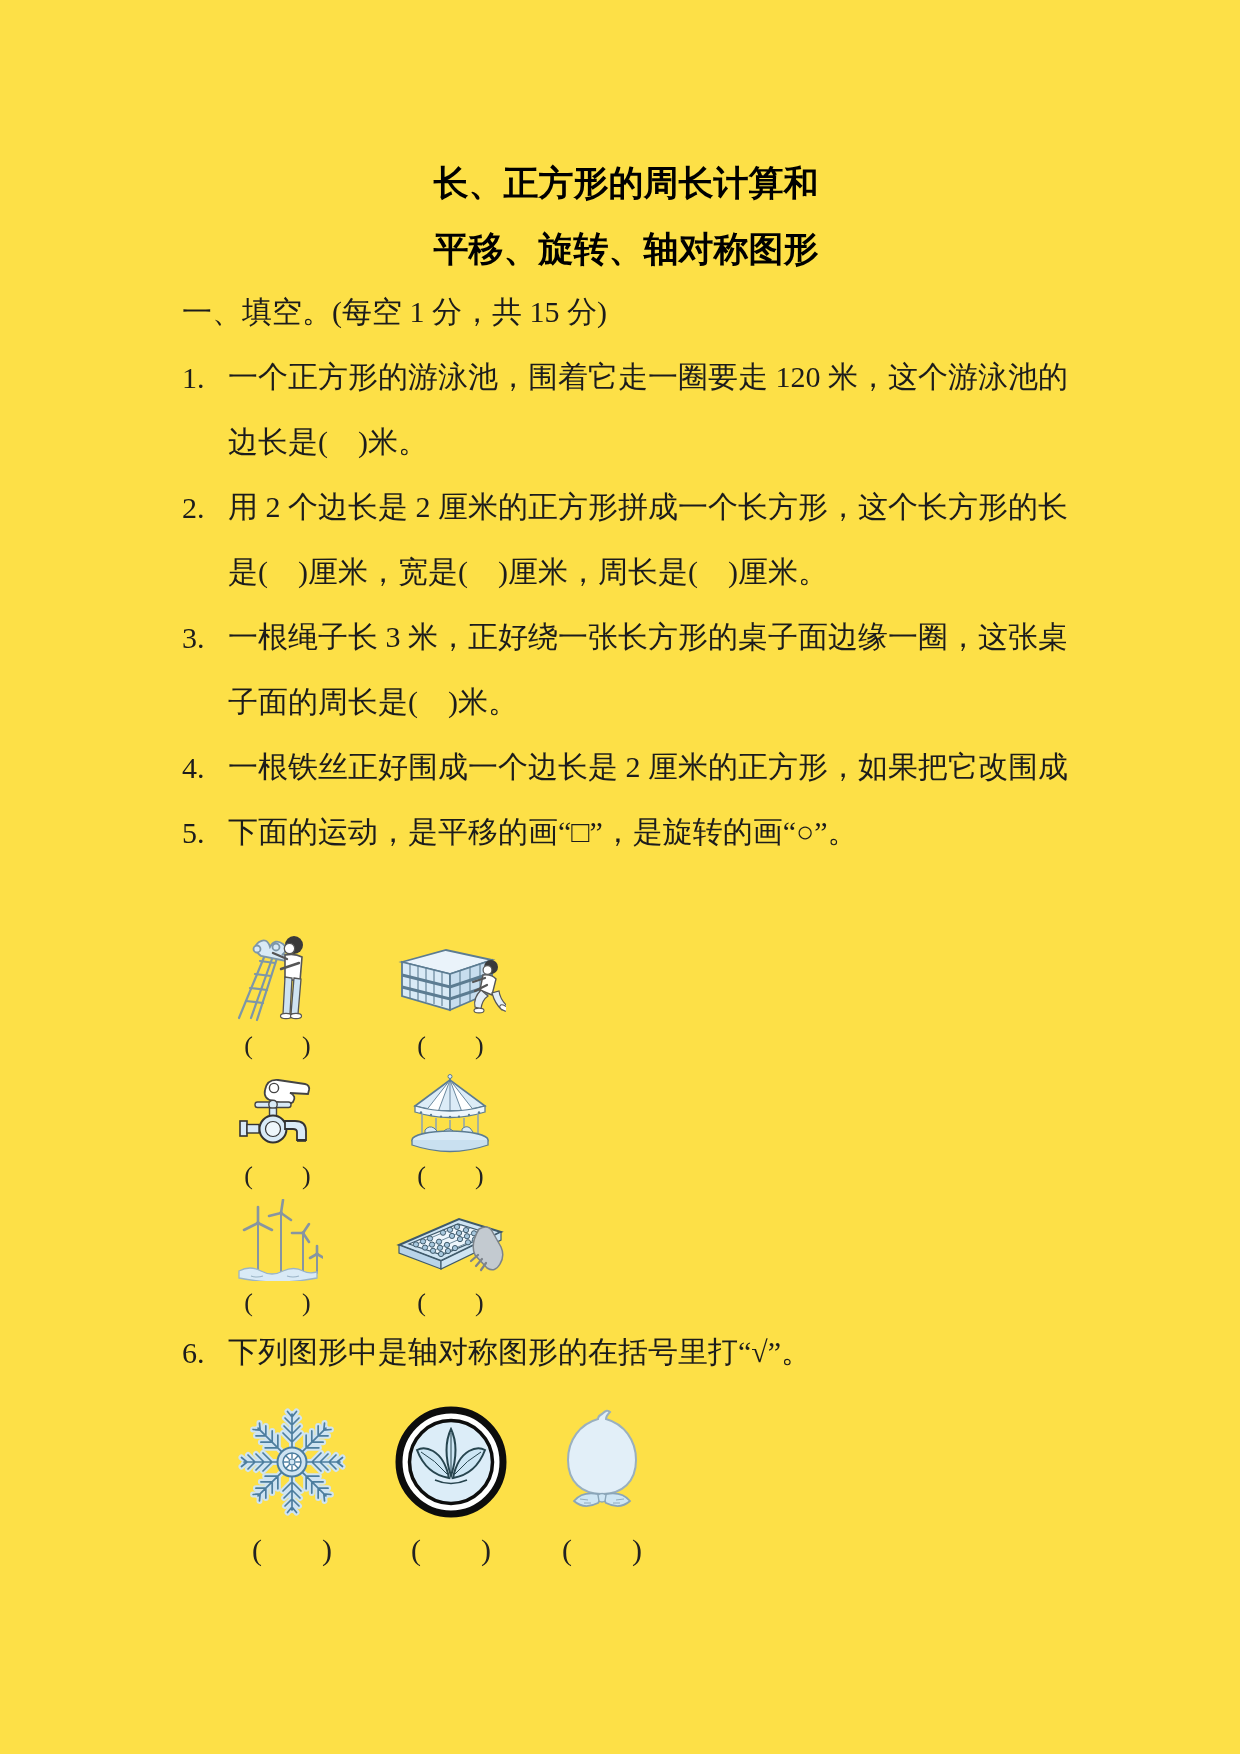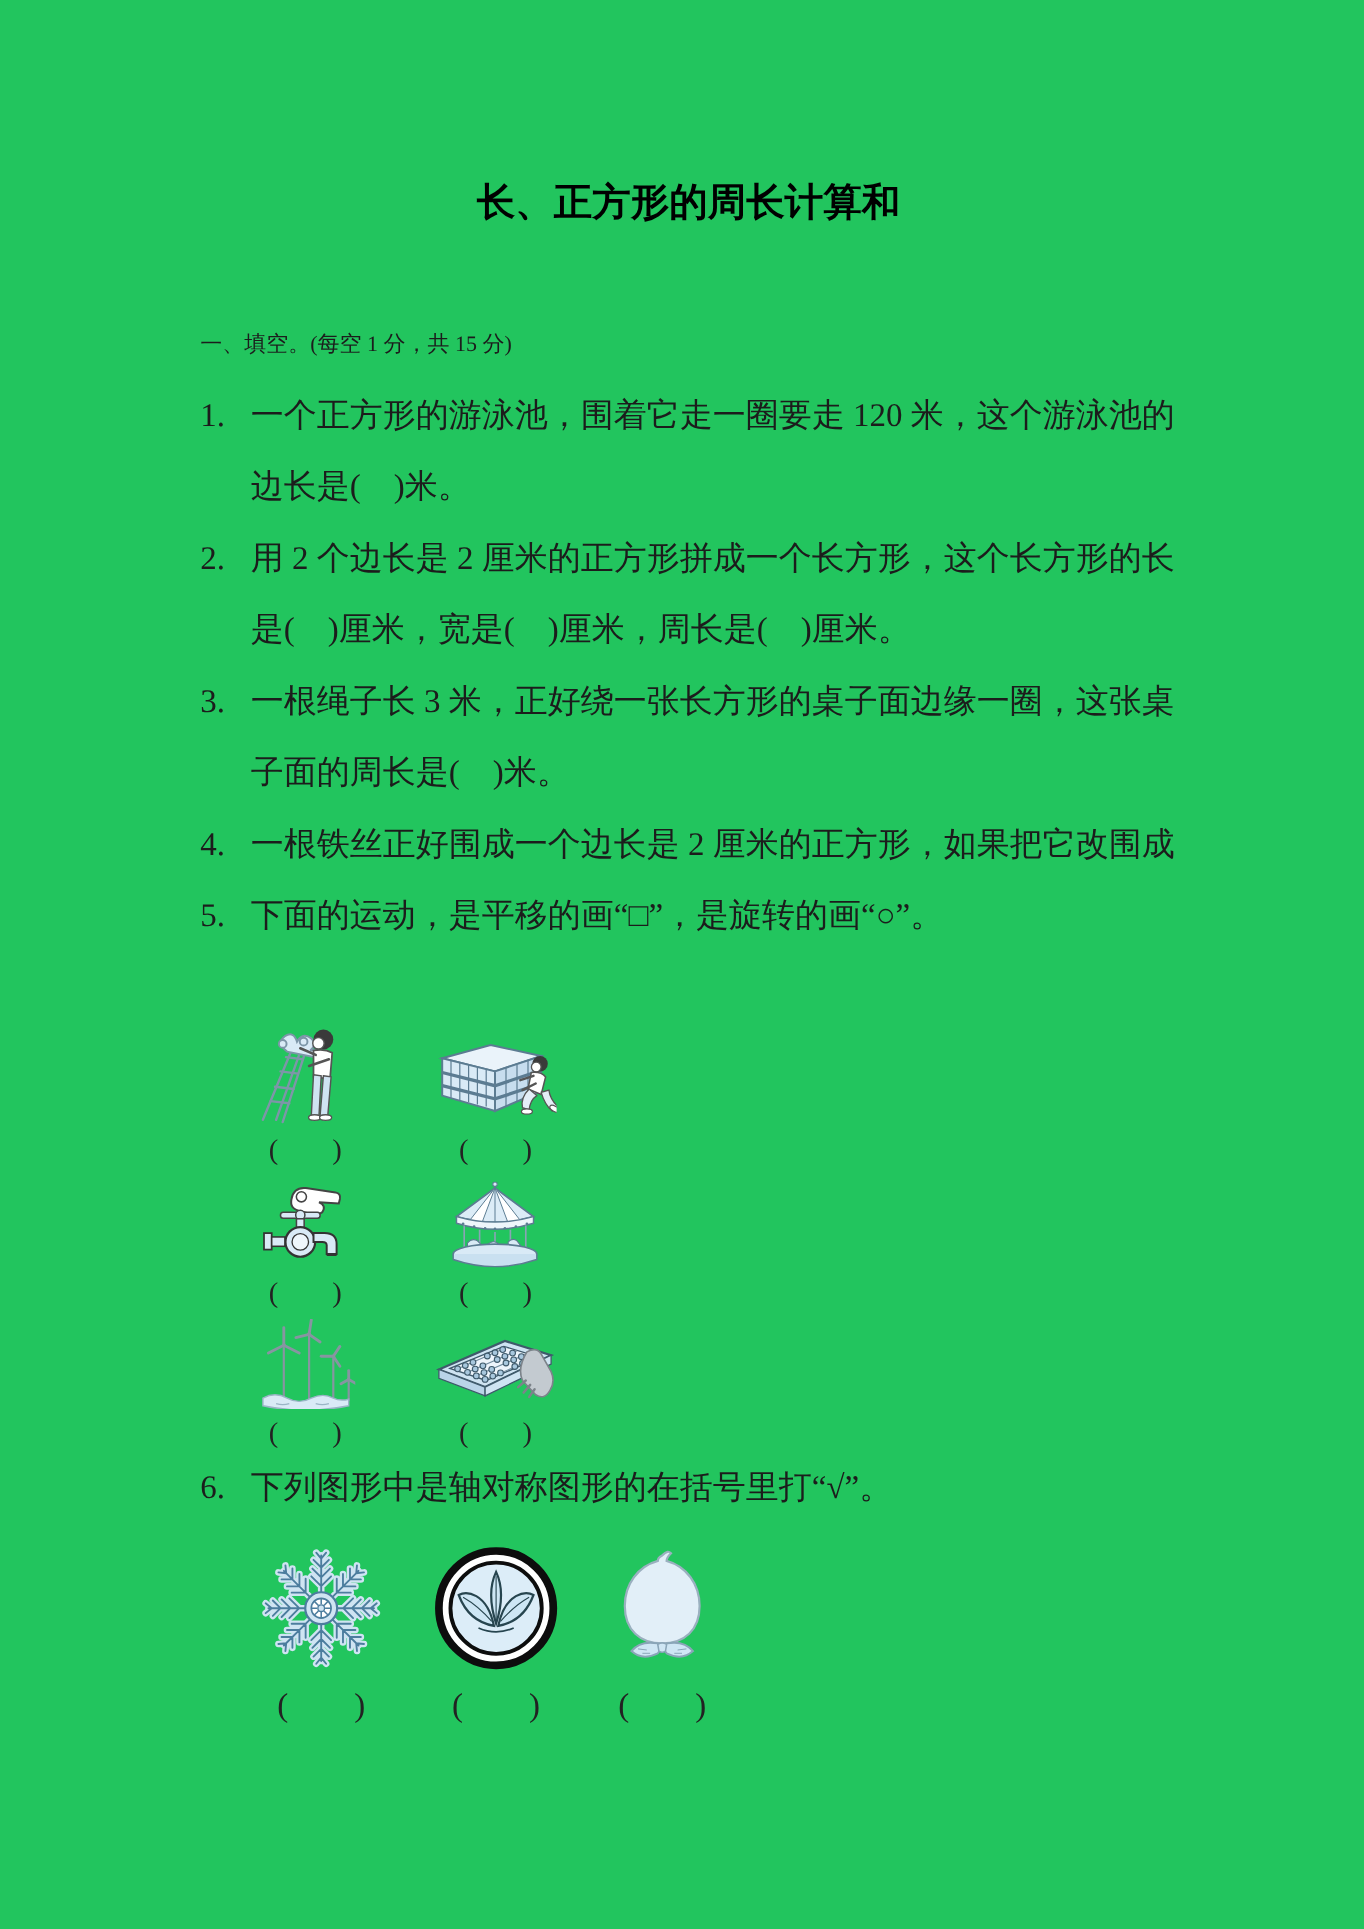--- a/index.html
+++ b/index.html
@@ -1,44 +1,45 @@
 <!DOCTYPE html>
 <html><head>
 <meta charset="utf-8">
 <style>
   html,body{margin:0;padding:0;background:#ffffff;}
-  .page{position:relative;width:1240px;height:1754px;background:#22c55e;overflow:hidden;
+  .page{position:relative;width:1240px;height:1754px;background:#fde047;overflow:hidden;
         font-family:"Liberation Serif","DejaVu Serif",serif;color:#1c1c1c;}
   .title{position:absolute;left:0;width:1240px;text-align:center;text-indent:12px;
          font-family:"Liberation Sans","DejaVu Sans",sans-serif;font-weight:700;
          font-size:35px;color:#000;white-space:nowrap;}
   .t1{top:160px;}
   .t2{top:226px;}
   .heading{position:absolute;left:182px;top:280px;height:65px;display:flex;align-items:center;
-           font-size:20px;white-space:nowrap;}
+           font-size:30px;white-space:nowrap;}
   .content{position:absolute;left:182px;top:345px;width:900px;}
   .line{height:65px;display:flex;align-items:center;font-size:30px;white-space:nowrap;}
   .qnum{flex:0 0 46px;width:46px;}
   .cont{padding-left:46px;}
   .qline6{position:absolute;left:182px;top:1320px;height:65px;display:flex;align-items:center;
           font-size:30px;white-space:nowrap;}
   .cell{position:absolute;width:180px;text-align:center;}
   .cell .illus{height:96px;display:flex;align-items:flex-end;justify-content:center;}
   .cell6{position:absolute;width:160px;text-align:center;}
   .cell6 .illus{height:124px;display:flex;align-items:flex-end;justify-content:center;}
   .blank{font-size:26px;margin-top:4px;letter-spacing:-1px;color:#222;}
   .blank6{font-size:30px;margin-top:10px;color:#222;}
   svg{display:block;}
 </style>
 </head>
 <body>
 
 <div class="page">
 
   <div class="title t1">长、正方形的周长计算和</div>
+  <div class="title t2">平移、旋转、轴对称图形</div>
 
   <div class="heading">一、填空。(每空 1 分，共 15 分)</div>
 
   <div class="content">
     <div class="line">
       <span class="qnum">1.</span>
       <span>一个正方形的游泳池，围着它走一圈要走 120 米，这个游泳池的</span>
     </div>
     <div class="line cont">边长是(　)米。</div>
 

